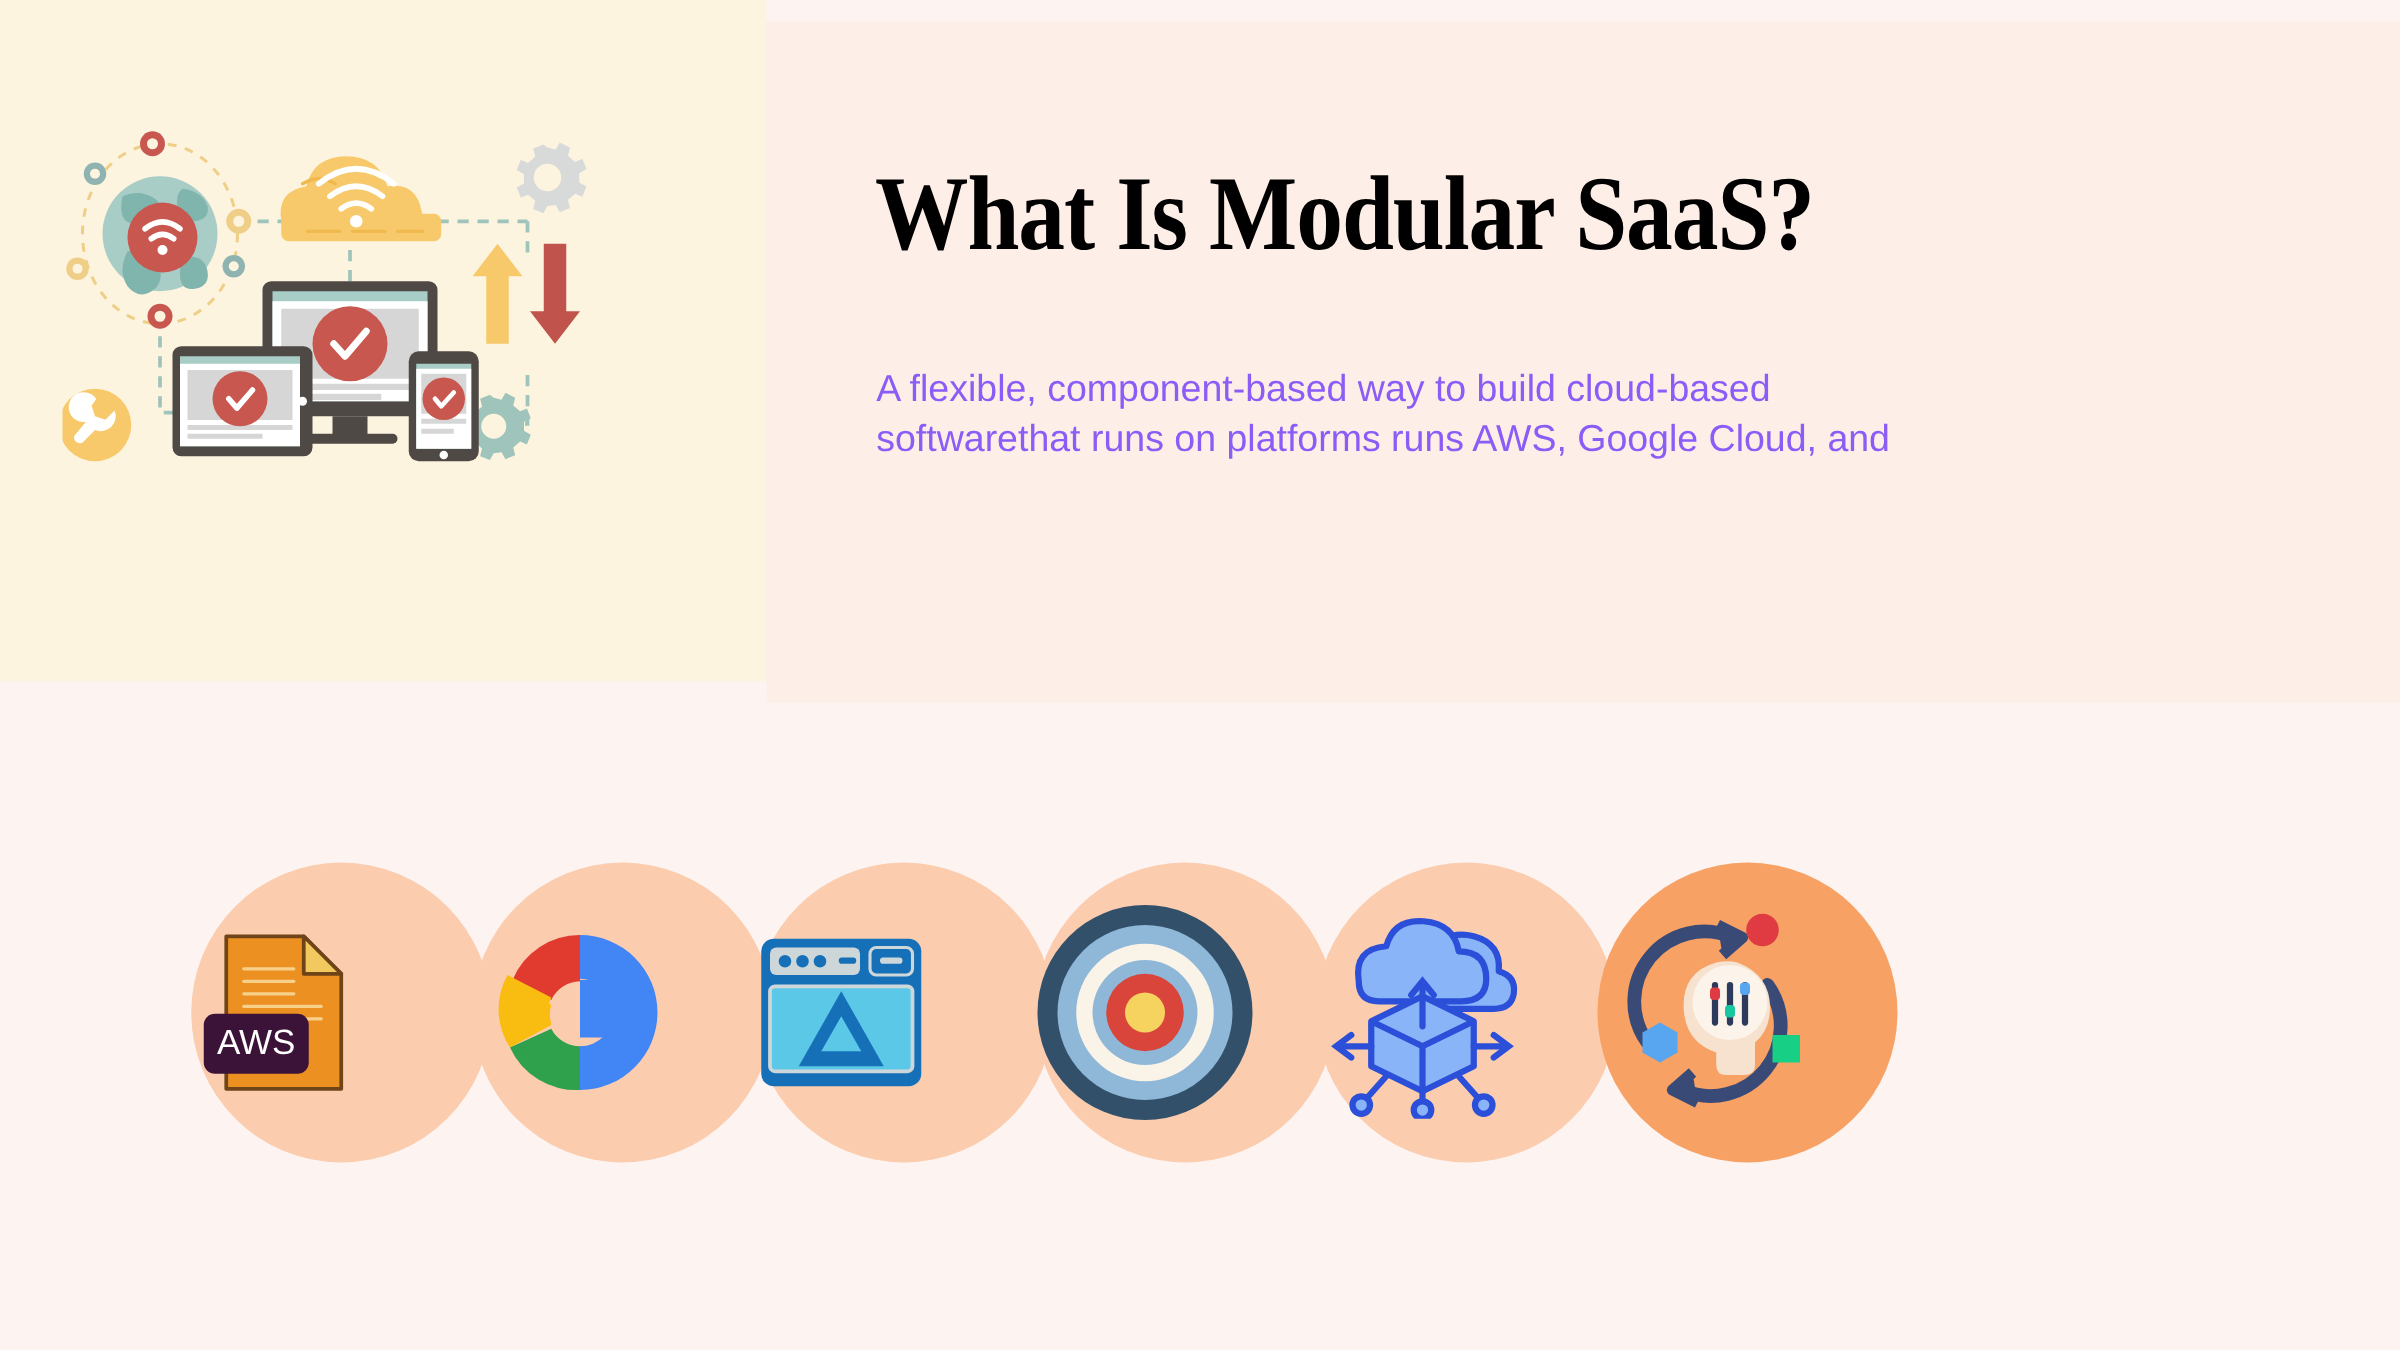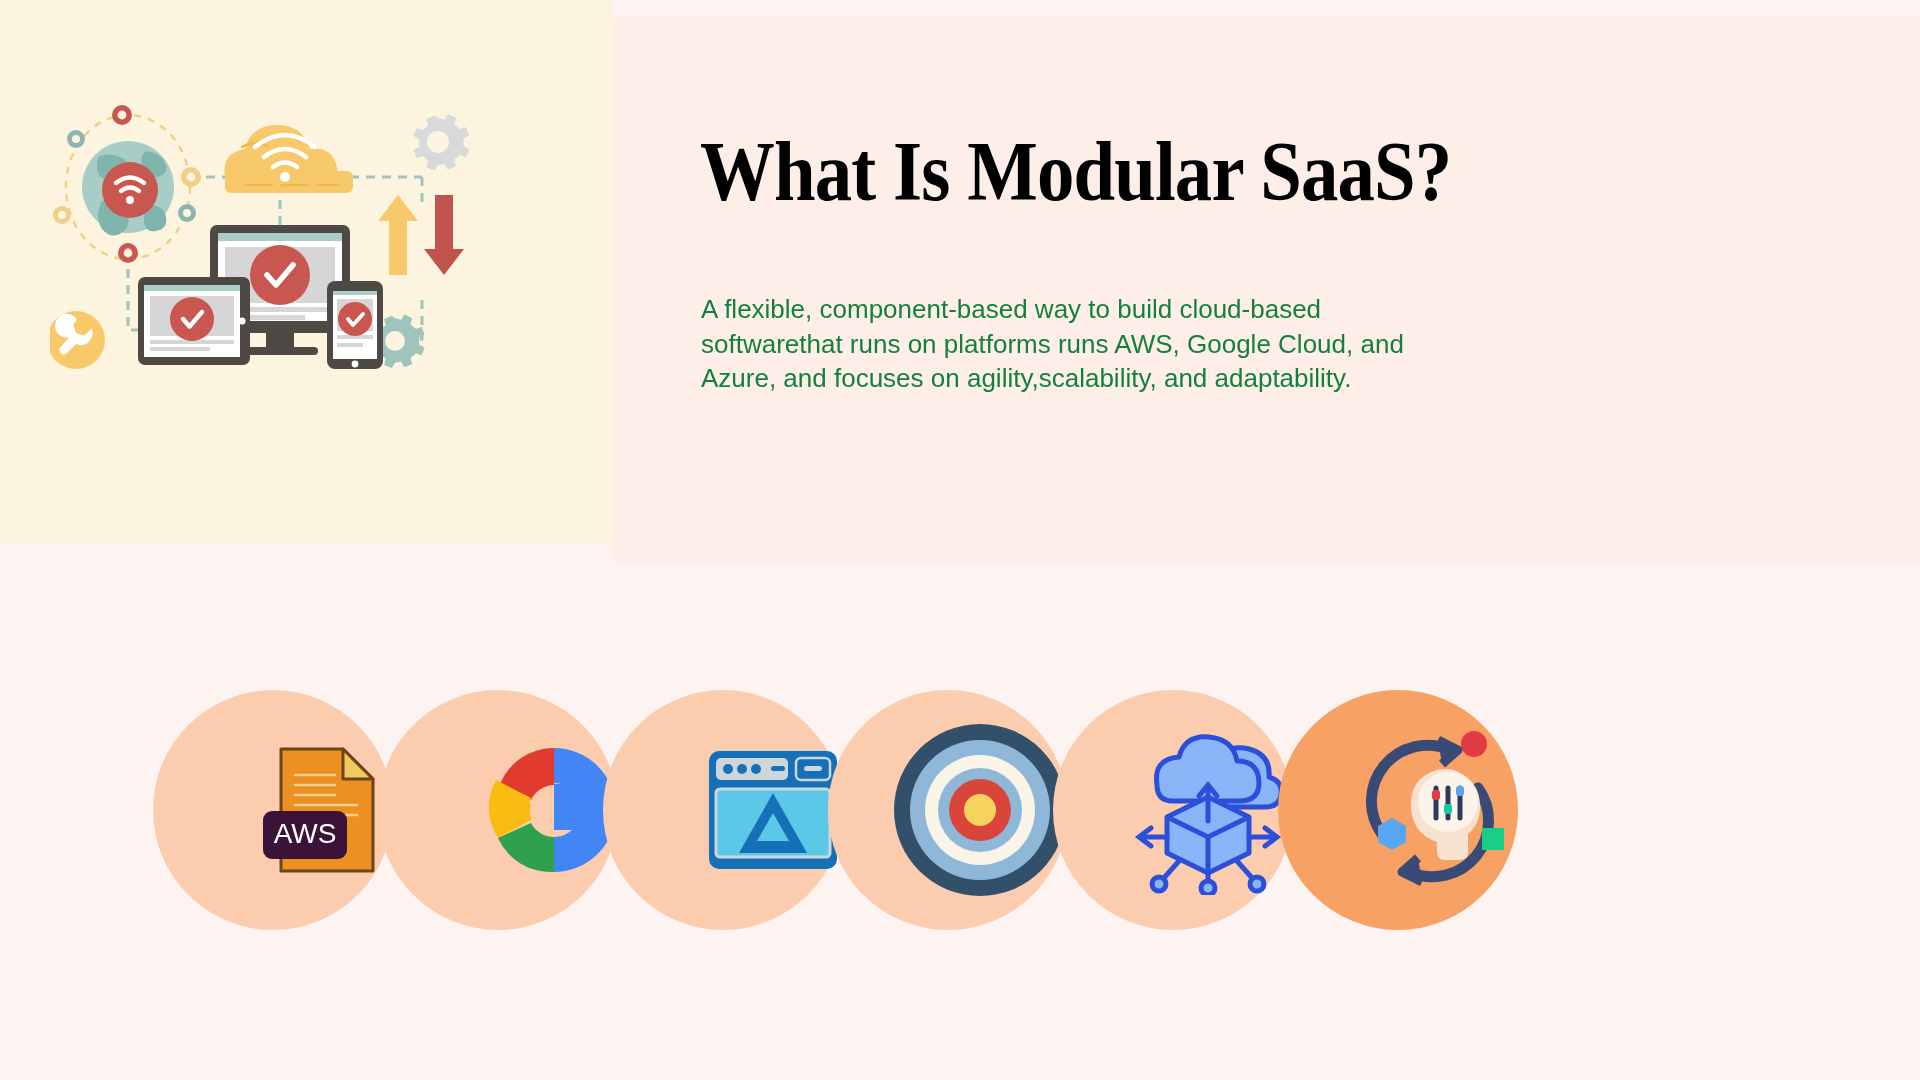--- a/index.html
+++ b/index.html
@@ -42,24 +42,24 @@
     letter-spacing:-1px;
     color:#000000;
     transform:scaleX(0.88);
     transform-origin:left center;
     white-space:nowrap;
   }
   .subcopy {
     position:absolute;
     left:88px; top:275px;
     width:1030px;
-    font-size:26px;
+    font-size:30px;
     line-height:1.33;
     font-weight:400;
-    color:#15803d;
+    color:#8b5cf6;
   }
   .subcopy .ln { display:block; white-space:nowrap; }
 
   
   .hero-svg { position:absolute; left:50px; top:95px; }
 
   
   .icon-row {
     position:absolute;
     left:0; top:545px;
@@ -67,21 +67,21 @@
   }
   .icon-cell {
     position:absolute;
     width:240px; height:240px;
     top:145px;
   }
   .icon-disc {
     width:240px; height:240px;
     border-radius:50%;
     background:#FBCDAE;
-    display:flex; align-items:center; justify-content:flex-end;
+    display:flex; align-items:center; justify-content:flex-start;
     position:relative;
   }
   .icon-disc.warm { background:#F7A164; }
   .icon-disc svg { display:block; }
 </style>
 </head>
 <body>
 
 <div class="slide">
 
@@ -198,21 +198,20 @@
           <path d="M394 180 L374 154 L385 154 L385 100 L403 100 L403 154 L414 154 Z" fill="#C0534C"></path>
         </g>
       </svg>
     </div>
 
     <div class="text-panel">
       <h1 class="headline">What Is Modular SaaS?</h1>
       <div class="subcopy">
         <span class="ln">A flexible, component-based way to build cloud-based</span>
         <span class="ln">softwarethat runs on platforms runs AWS, Google Cloud, and</span>
-        <span class="ln">Azure, and focuses on agility,scalability, and adaptability.</span>
       </div>
     </div>
   </div>
 
   <div class="icon-row">
 
     <div class="icon-cell" style="left:153px;">
       <div class="icon-disc">
         <svg width="140" height="150" viewBox="0 0 140 150">
           <path d="M28 14 h62 l30 30 v92 h-92 z" fill="#EC9022" stroke="#6E4418" stroke-width="3" stroke-linejoin="round"></path>

